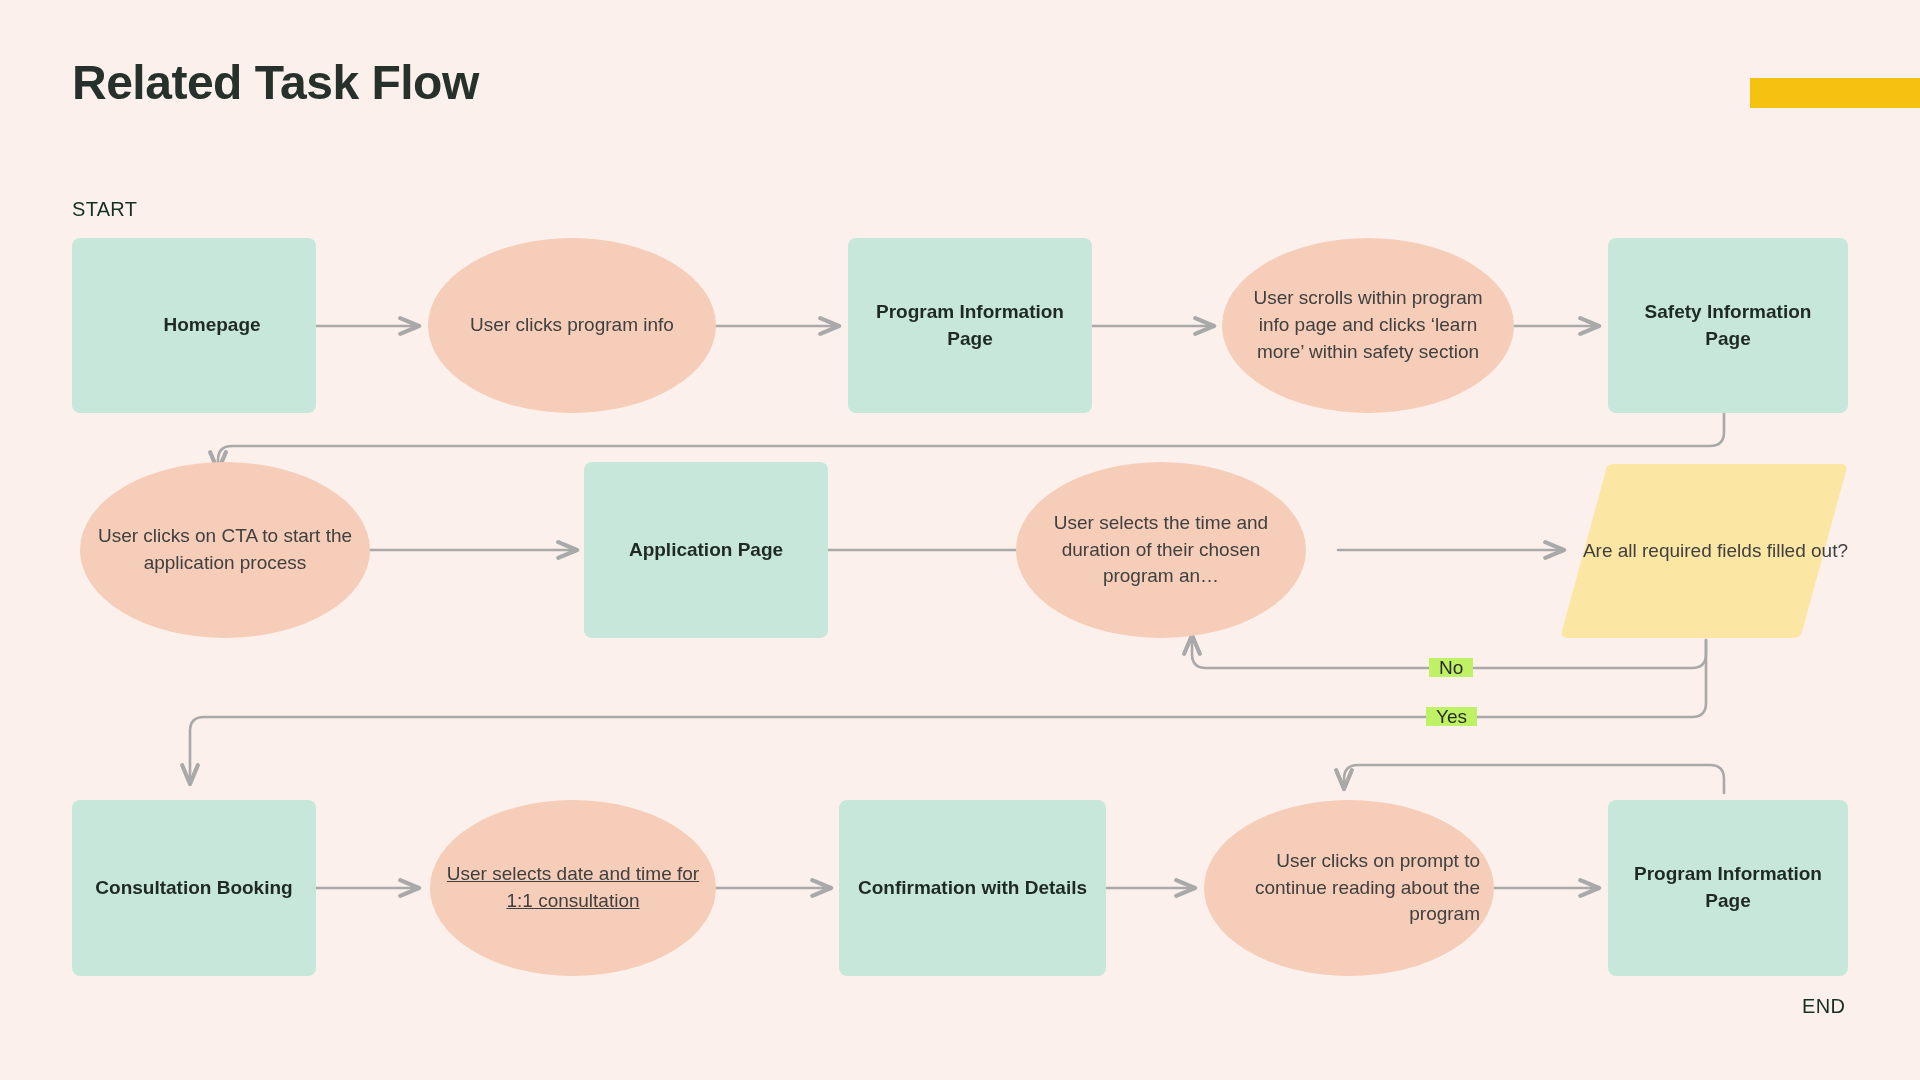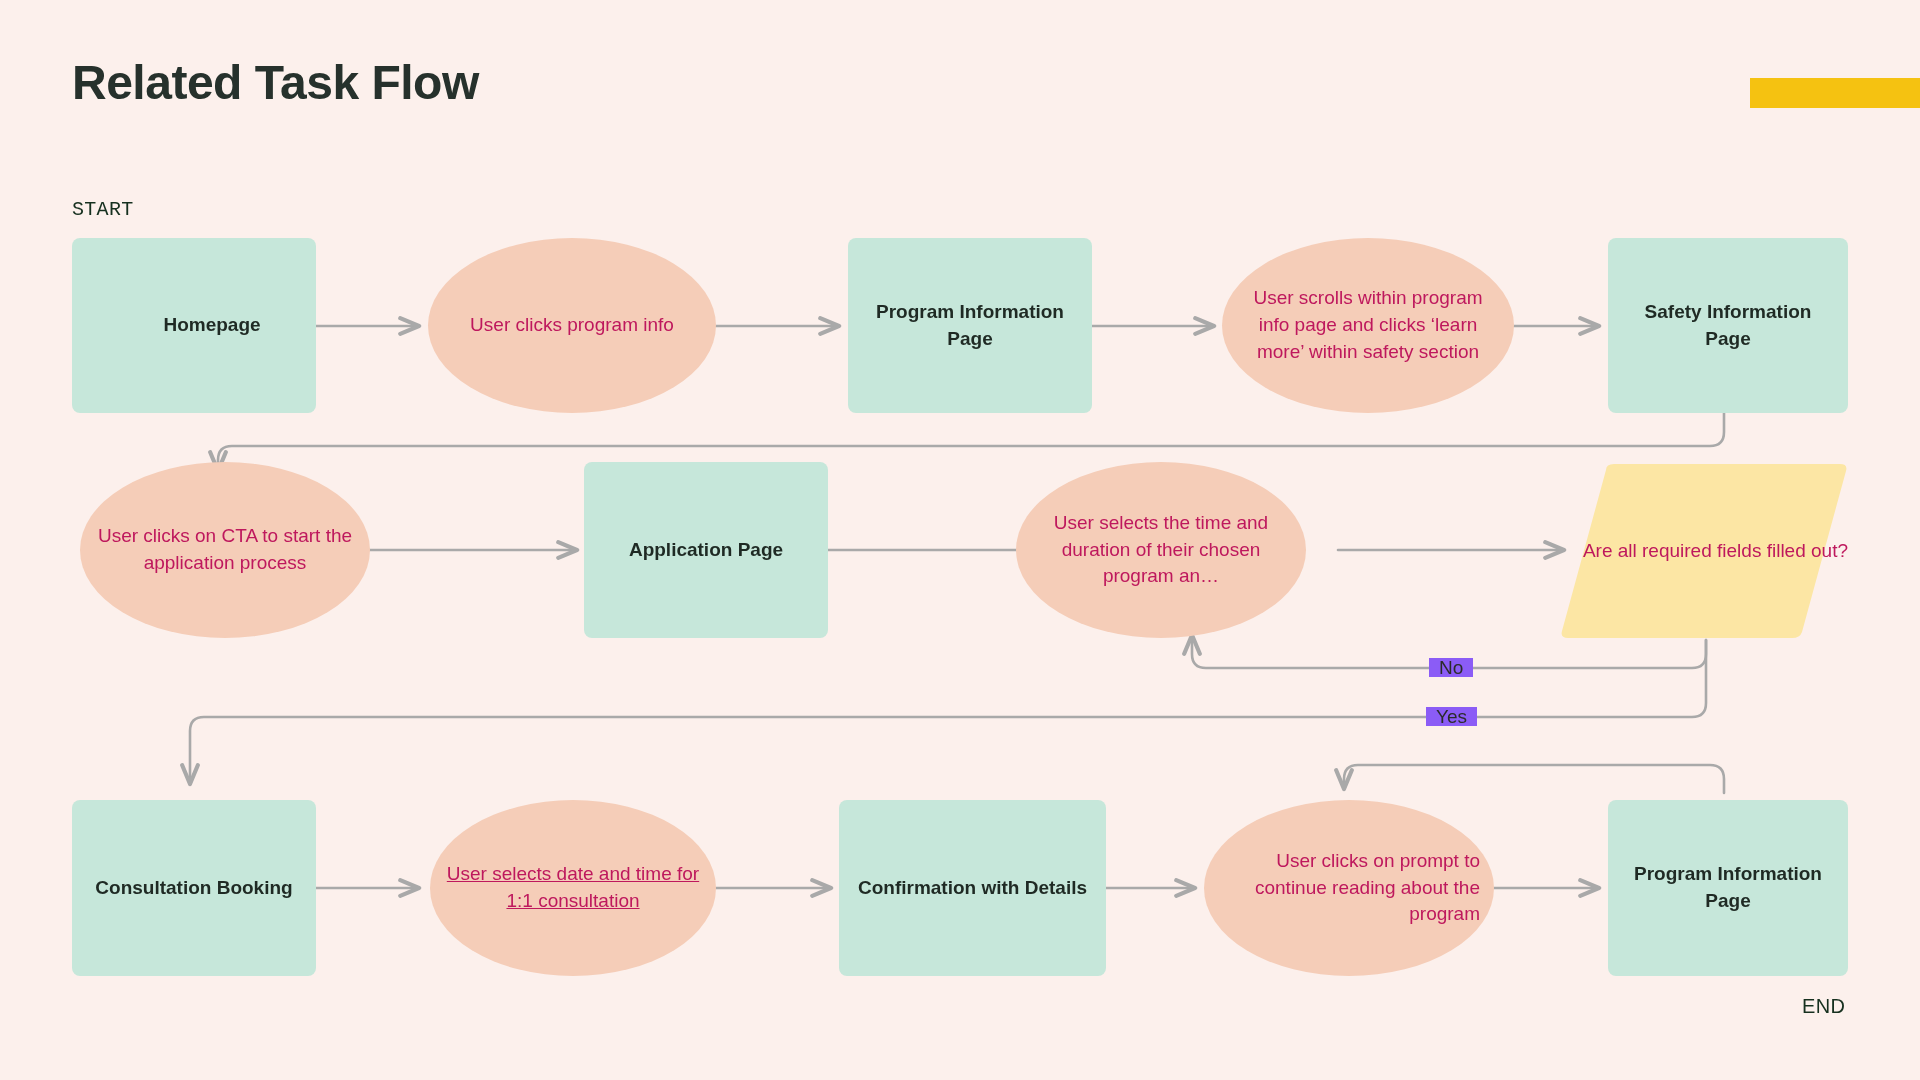--- a/index.html
+++ b/index.html
@@ -32,39 +32,39 @@
     letter-spacing: -0.5px;
     white-space: nowrap;
   }
   .marker-label {
     position: absolute;
     font-size: 20px;
     font-weight: 500;
     color: #16301F;
     letter-spacing: 0.3px;
   }
-  #start-label { left: 72px; top: 198px; font-family: Liberation Mono, monospace; }
+  #start-label { left: 72px; top: 198px; }
   #end-label { left: 1802px; top: 995px; }
 
   #connectors {
     position: absolute;
     left: 0; top: 0;
     width: 1920px;
     height: 1080px;
     pointer-events: none;
   }
 
   .node {
     position: absolute;
     box-sizing: border-box;
     display: flex;
     align-items: center;
     justify-content: center;
     text-align: center;
-    color: #be185d;
+    color: #404040;
     line-height: 1.42;
   }
   .node .node-text {
     display: block;
     width: 100%;
     padding: 0 14px;
     box-sizing: border-box;
   }
   .node-rect {
     background: #C6E7DA;
@@ -93,21 +93,21 @@
   .para-text {
     position: relative;
     z-index: 2;
     width: 100%;
     text-align: right;
   }
   .edge-label {
     position: absolute;
     font-size: 19px;
     color: #2B2B2B;
-    background: #8b5cf6;
+    background: #bef264;
     padding: 0 10px;
     line-height: 1;
   }
 </style>
 </head>
 <body>
 
 <div id="accent-bar"></div>
 
 <div id="page-title">Related Task Flow</div>

